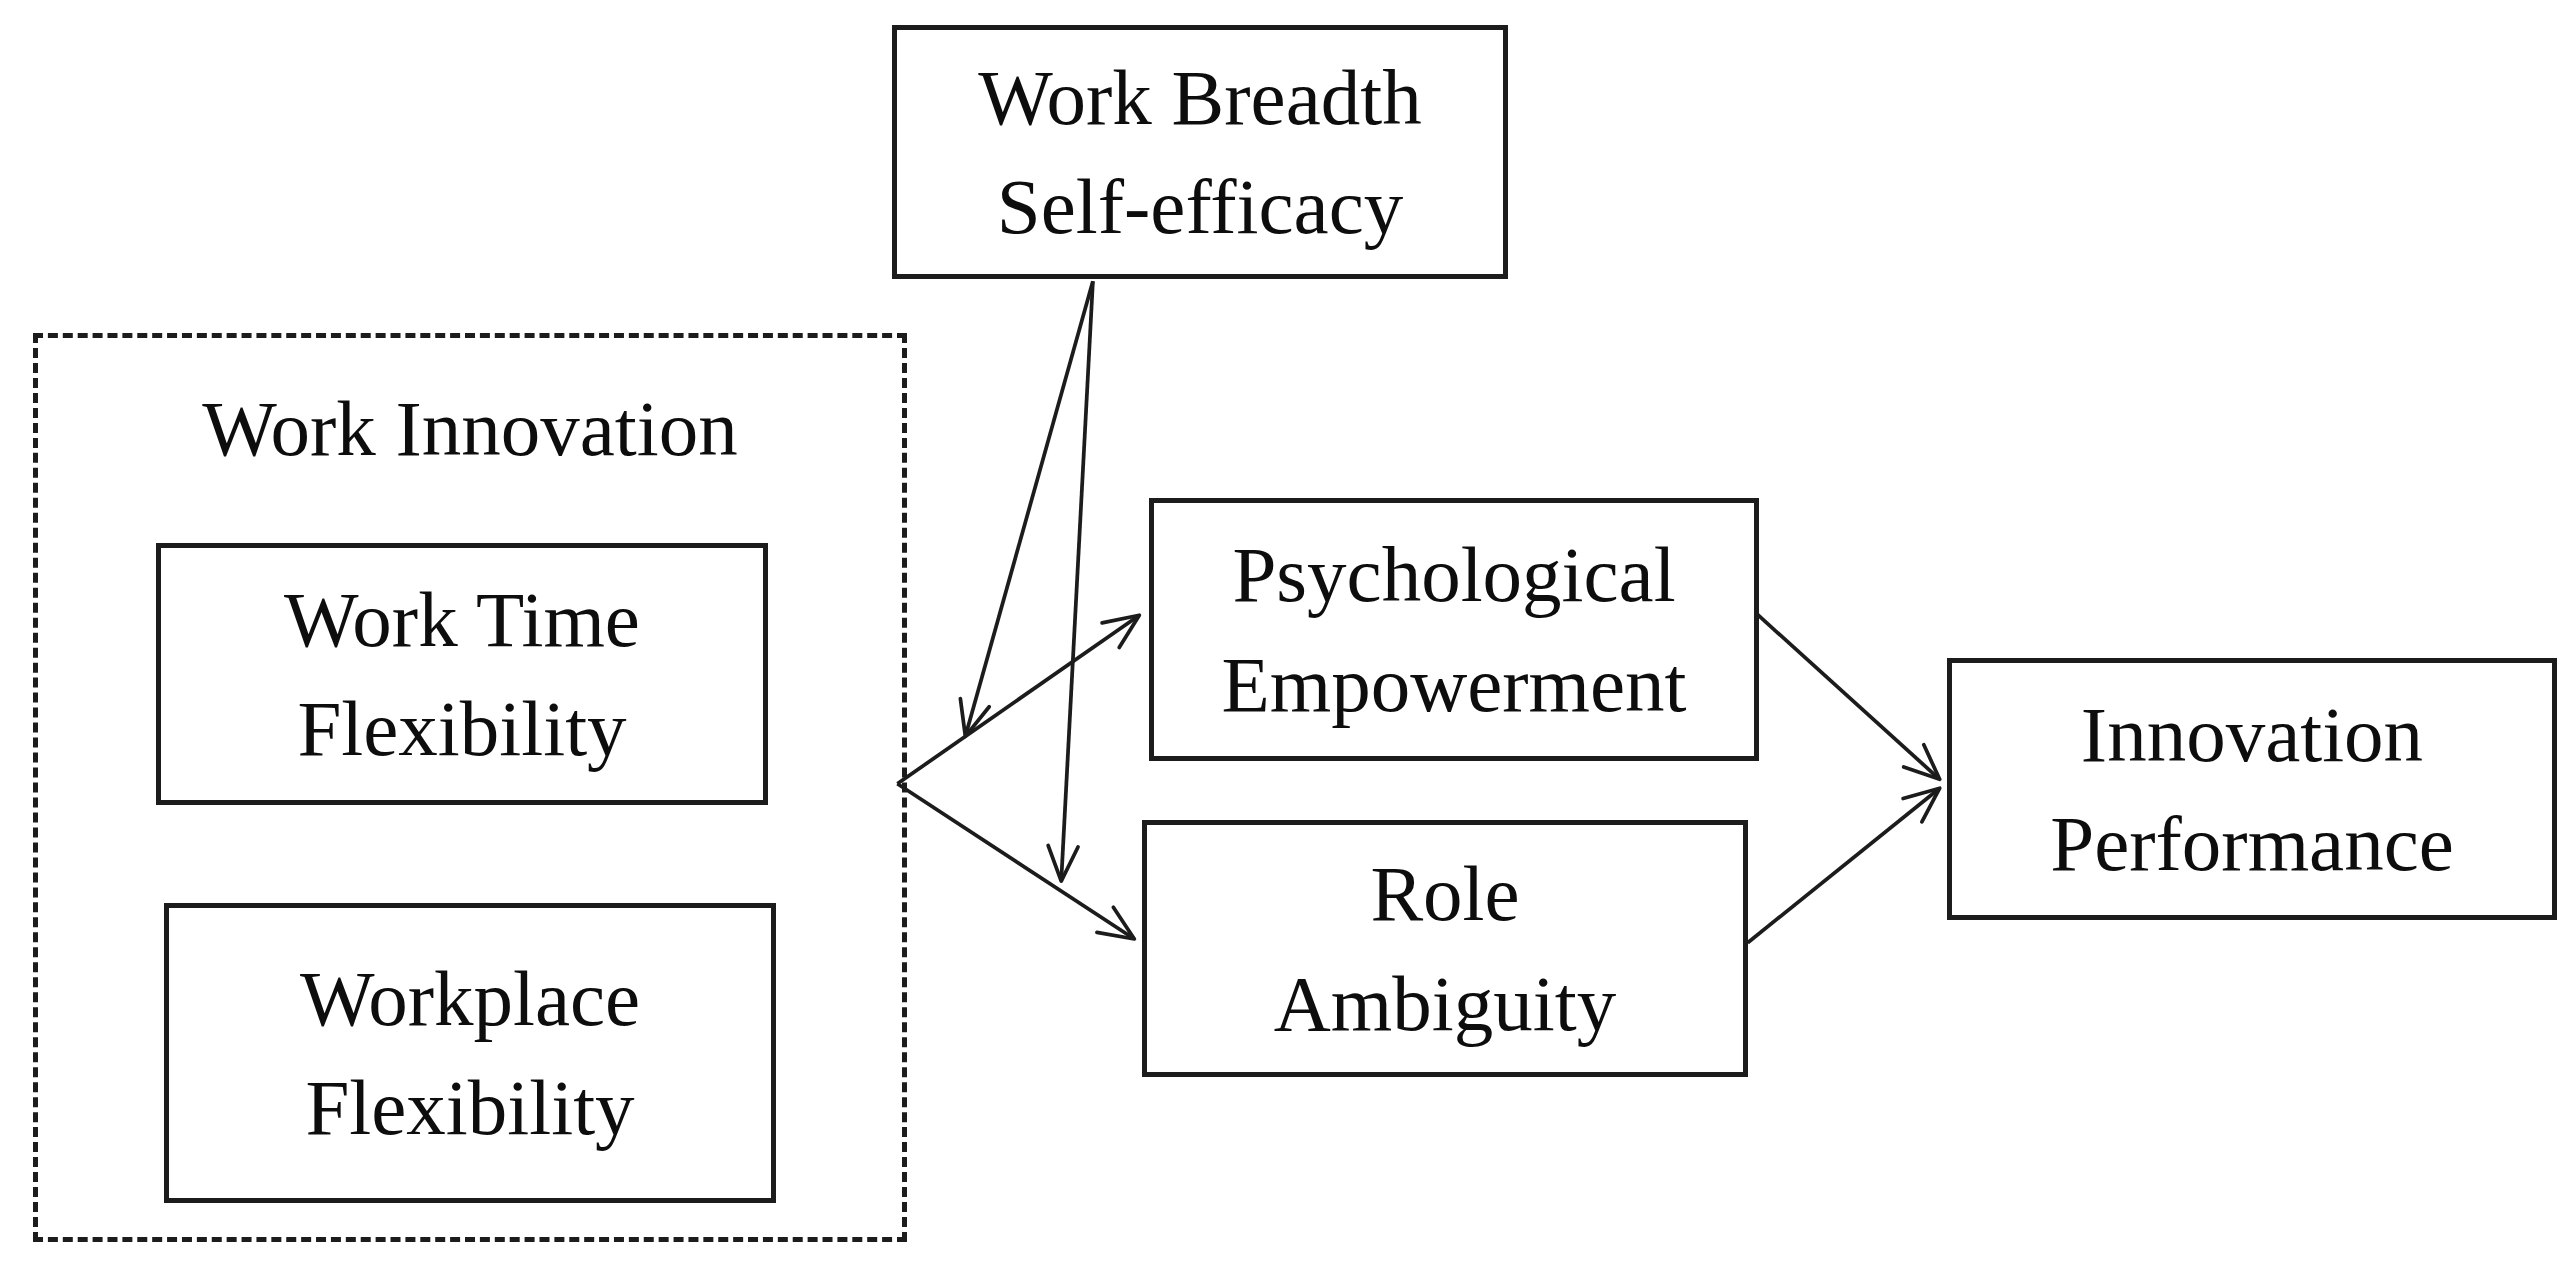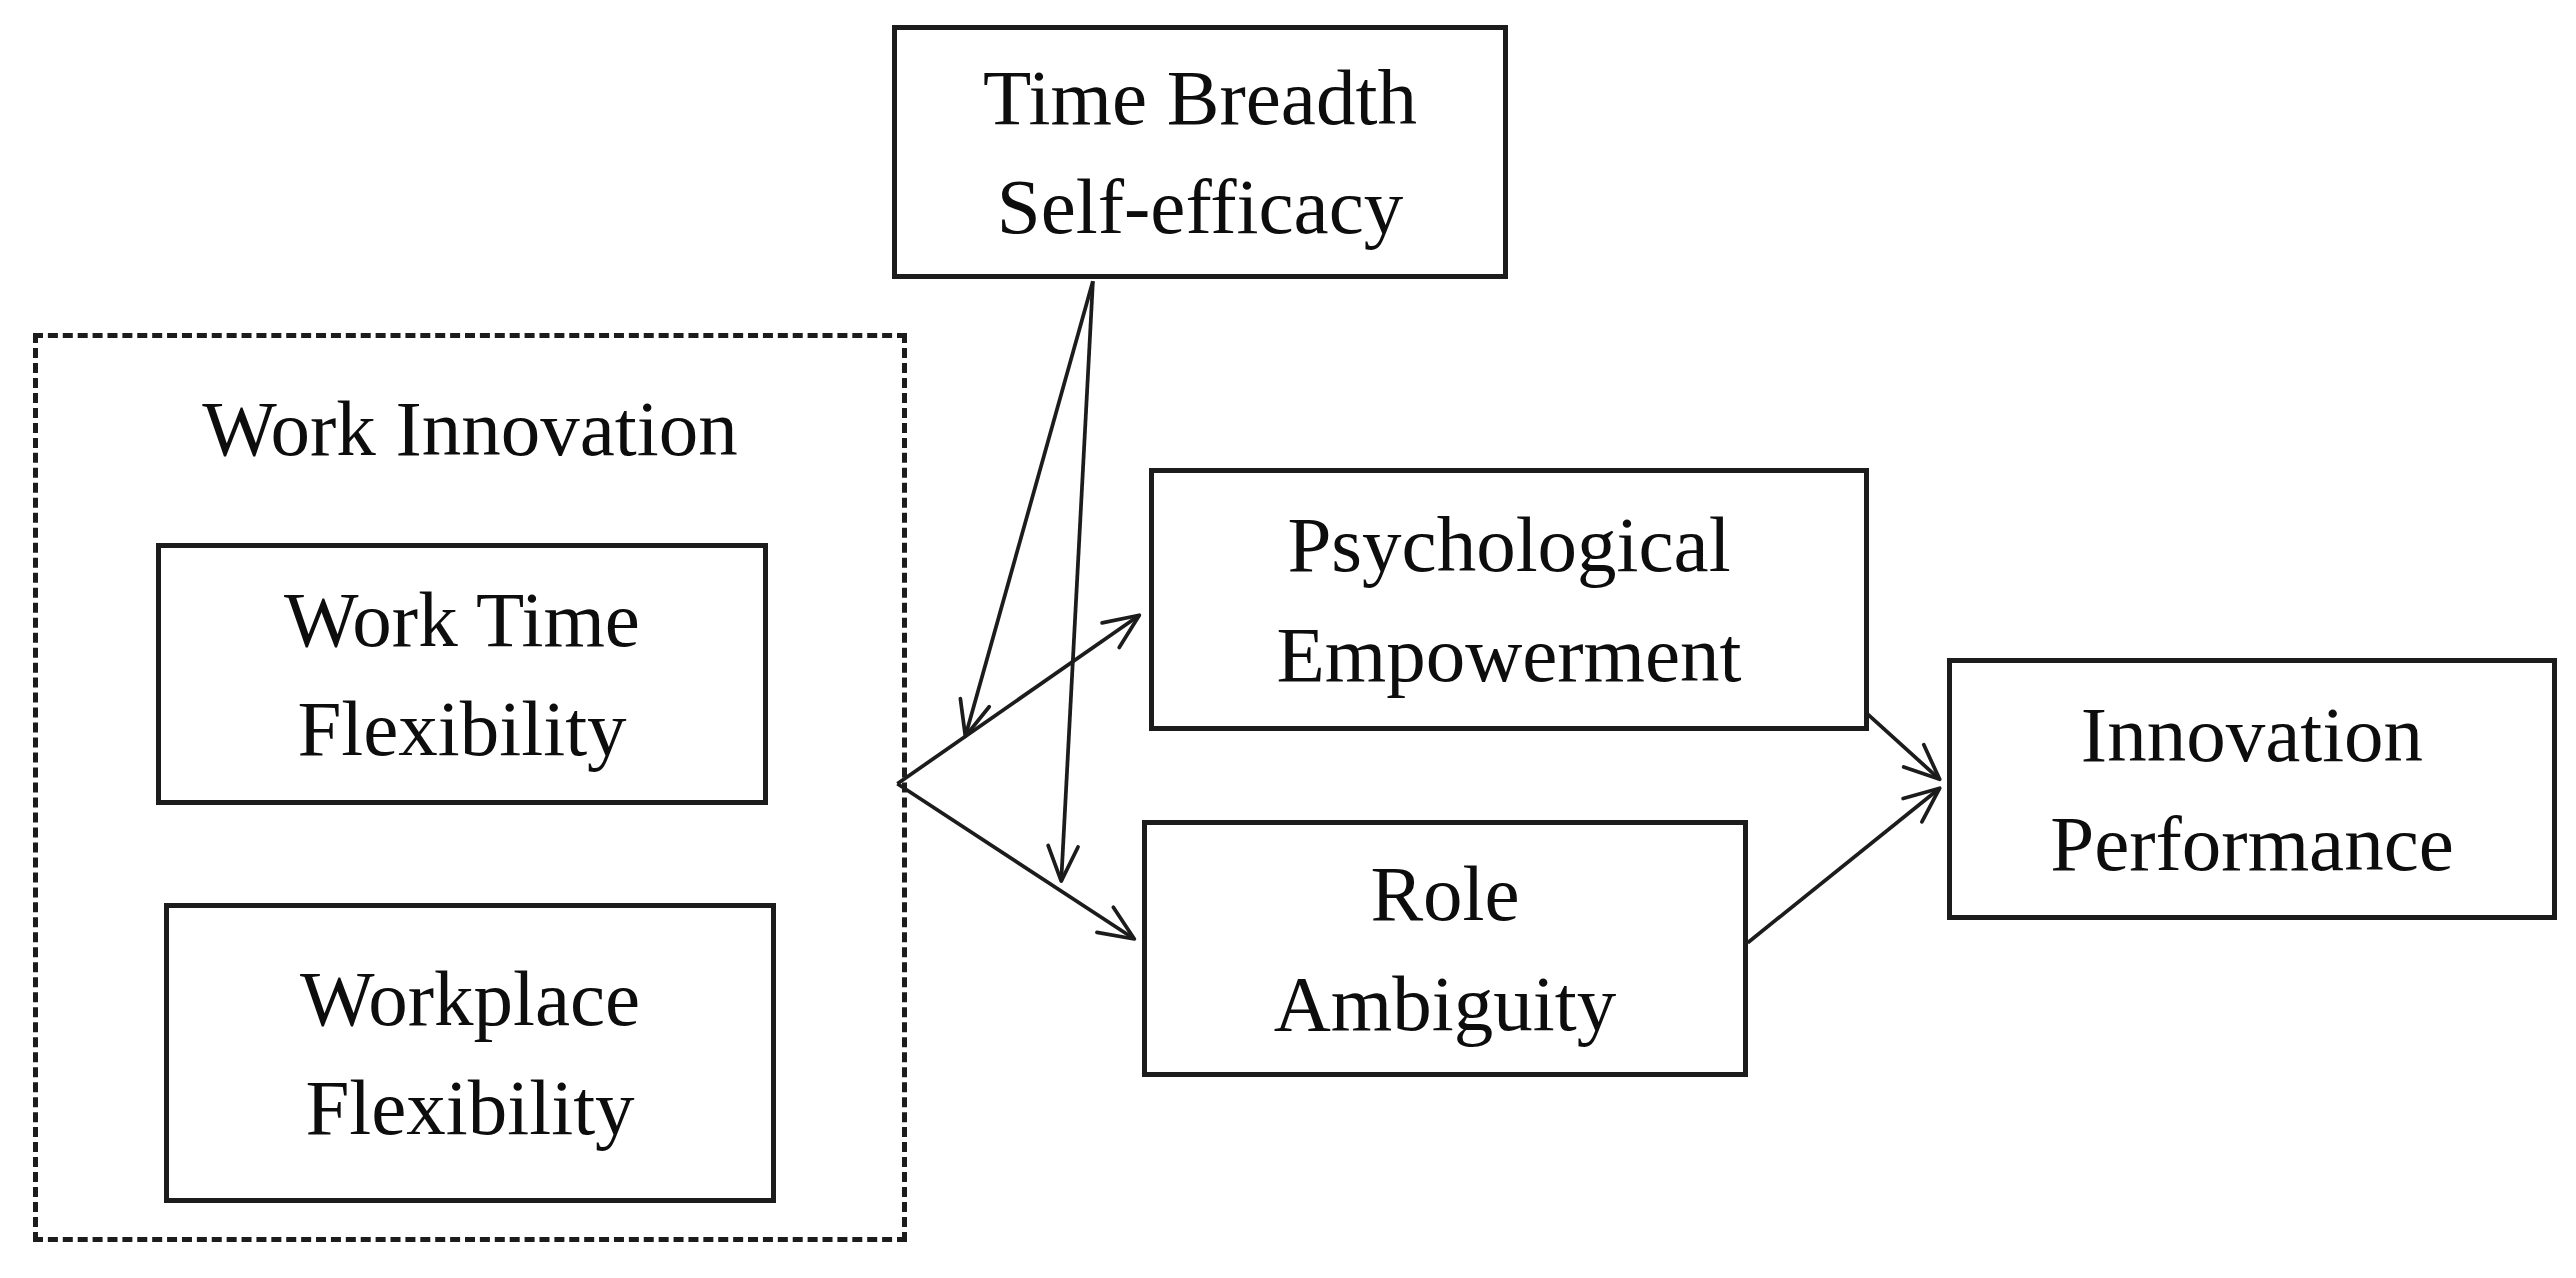--- a/index.html
+++ b/index.html
@@ -78,30 +78,30 @@
 
     <line x1="2110" y1="737" x2="2330" y2="936" stroke="#1c1c1c" stroke-width="4.5" marker-end="url(#arrowhead)"></line>
 
     <line x1="2100" y1="1133" x2="2330" y2="948" stroke="#1c1c1c" stroke-width="4.5" marker-end="url(#arrowhead)"></line>
   </svg>
 
   <div class="group" style="left:33px; top:333px; width:874px; height:909px;">
     <div class="group-title">Work Innovation</div>
   </div>
 
-  <div class="node" style="left:892px; top:25px; width:616px; height:254px;">Time Breadth
+  <div class="node" style="left:892px; top:25px; width:616px; height:254px;">Work Breadth
 Self-efficacy</div>
 
   <div class="node" style="left:156px; top:543px; width:612px; height:262px;font-family:Liberation Serif, serif;">Work Time
 Flexibility</div>
 
   <div class="node" style="left:164px; top:903px; width:612px; height:300px;">Workplace
 Flexibility</div>
 
-  <div class="node" style="left:1149px; top:468px; width:720px; height:263px;">Psychological
+  <div class="node" style="left:1149px; top:498px; width:610px; height:263px;">Psychological
 Empowerment</div>
 
   <div class="node" style="left:1947px; top:658px; width:610px; height:262px;">Innovation
 Performance</div>
 
   <div class="node" style="left:1142px; top:820px; width:606px; height:257px;">Role
 Ambiguity</div>
 
 </div>
 

